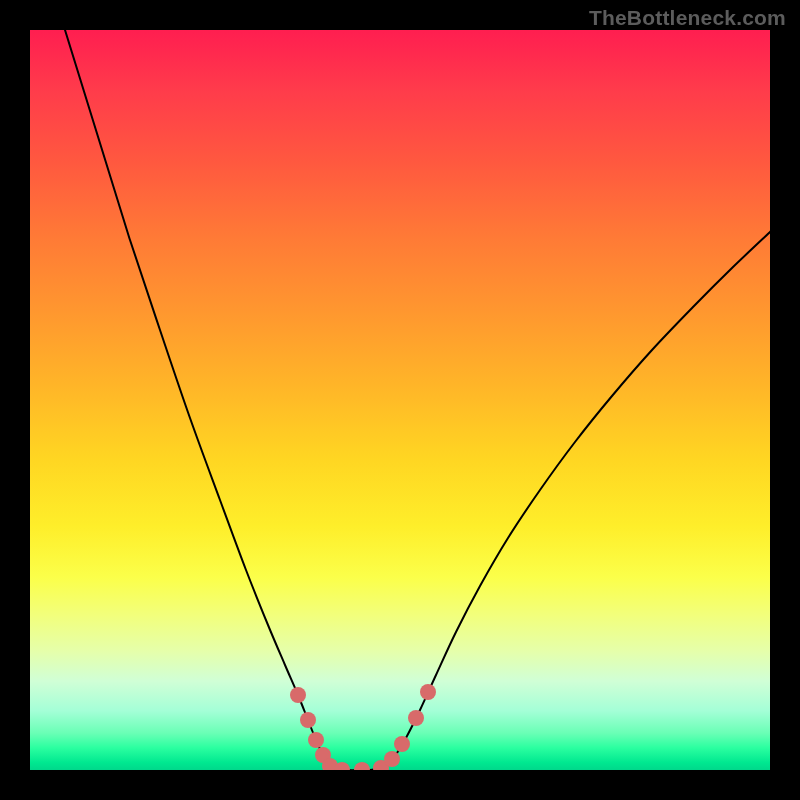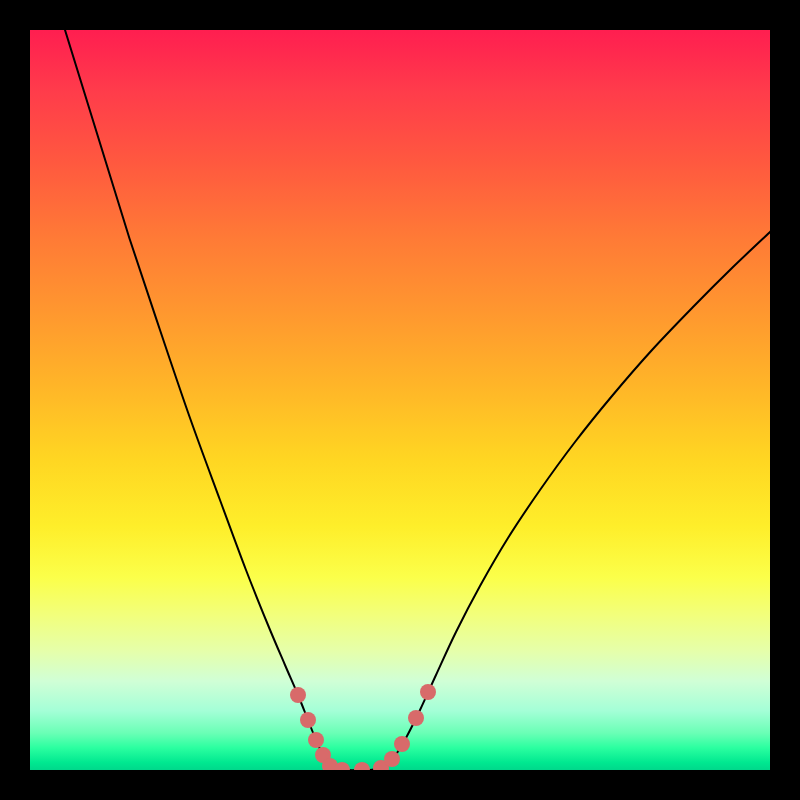--- a/index.html
+++ b/index.html
@@ -68,20 +68,21 @@
     stroke: #000000;
     stroke-width: 2;
     stroke-linecap: round;
     stroke-linejoin: round;
   }
 </style>
 </head>
 <body>
 
 <div class="container">
+  <div class="watermark">TheBottleneck.com</div>
   <div class="plot-area">
     <svg class="curve" viewBox="0 0 740 740" preserveAspectRatio="none">
       <path id="main-curve" class="curve-path" d="M 35 0 C 80.83 150.00, 90.00 179.17, 100 210 C 110.00 240.83, 120.00 270.33, 130 300 C 140.00 329.67, 150.00 359.67, 160 388 C 170.00 416.33, 180.67 444.67, 190 470 C 199.33 495.33, 208.00 519.17, 216 540 C 224.00 560.83, 231.50 579.17, 238 595 C 244.50 610.83, 250.00 623.33, 255 635 C 260.00 646.67, 264.17 655.83, 268 665 C 271.83 674.17, 275.00 682.50, 278 690 C 281.00 697.50, 283.50 704.17, 286 710 C 288.50 715.83, 291.00 721.17, 293 725 C 295.00 728.83, 295.83 730.83, 298 733 C 300.17 735.17, 303.00 736.83, 306 738 C 309.00 739.17, 310.33 739.67, 316 740 C 321.67 740.33, 334.17 740.33, 340 740 C 345.83 739.67, 347.83 739.17, 351 738 C 354.17 736.83, 356.33 735.50, 359 733 C 361.67 730.50, 364.00 727.50, 367 723 C 370.00 718.50, 373.17 713.17, 377 706 C 380.83 698.83, 385.17 690.17, 390 680 C 394.83 669.83, 400.00 658.00, 406 645 C 412.00 632.00, 418.67 616.83, 426 602 C 433.33 587.17, 441.33 571.67, 450 556 C 458.67 540.33, 468.00 524.00, 478 508 C 488.00 492.00, 498.83 476.00, 510 460 C 521.17 444.00, 533.00 427.67, 545 412 C 557.00 396.33, 569.17 381.33, 582 366 C 594.83 350.67, 608.33 335.00, 622 320 C 635.67 305.00, 650.67 289.67, 664 276 C 677.33 262.33, 689.33 250.33, 702 238 C 714.67 225.67, 733.67 208.00, 740 202 C 746.33 196.00, 740.00 202.00, 740 202 "></path>
       <g id="markers-group">
           <circle cx="268" cy="665" r="8" class="marker"></circle>
           <circle cx="278" cy="690" r="8" class="marker"></circle>
           <circle cx="286" cy="710" r="8" class="marker"></circle>
           <circle cx="293" cy="725" r="8" class="marker"></circle>
           <circle cx="300" cy="736" r="8" class="marker"></circle>
           <circle cx="312" cy="740" r="8" class="marker"></circle>

